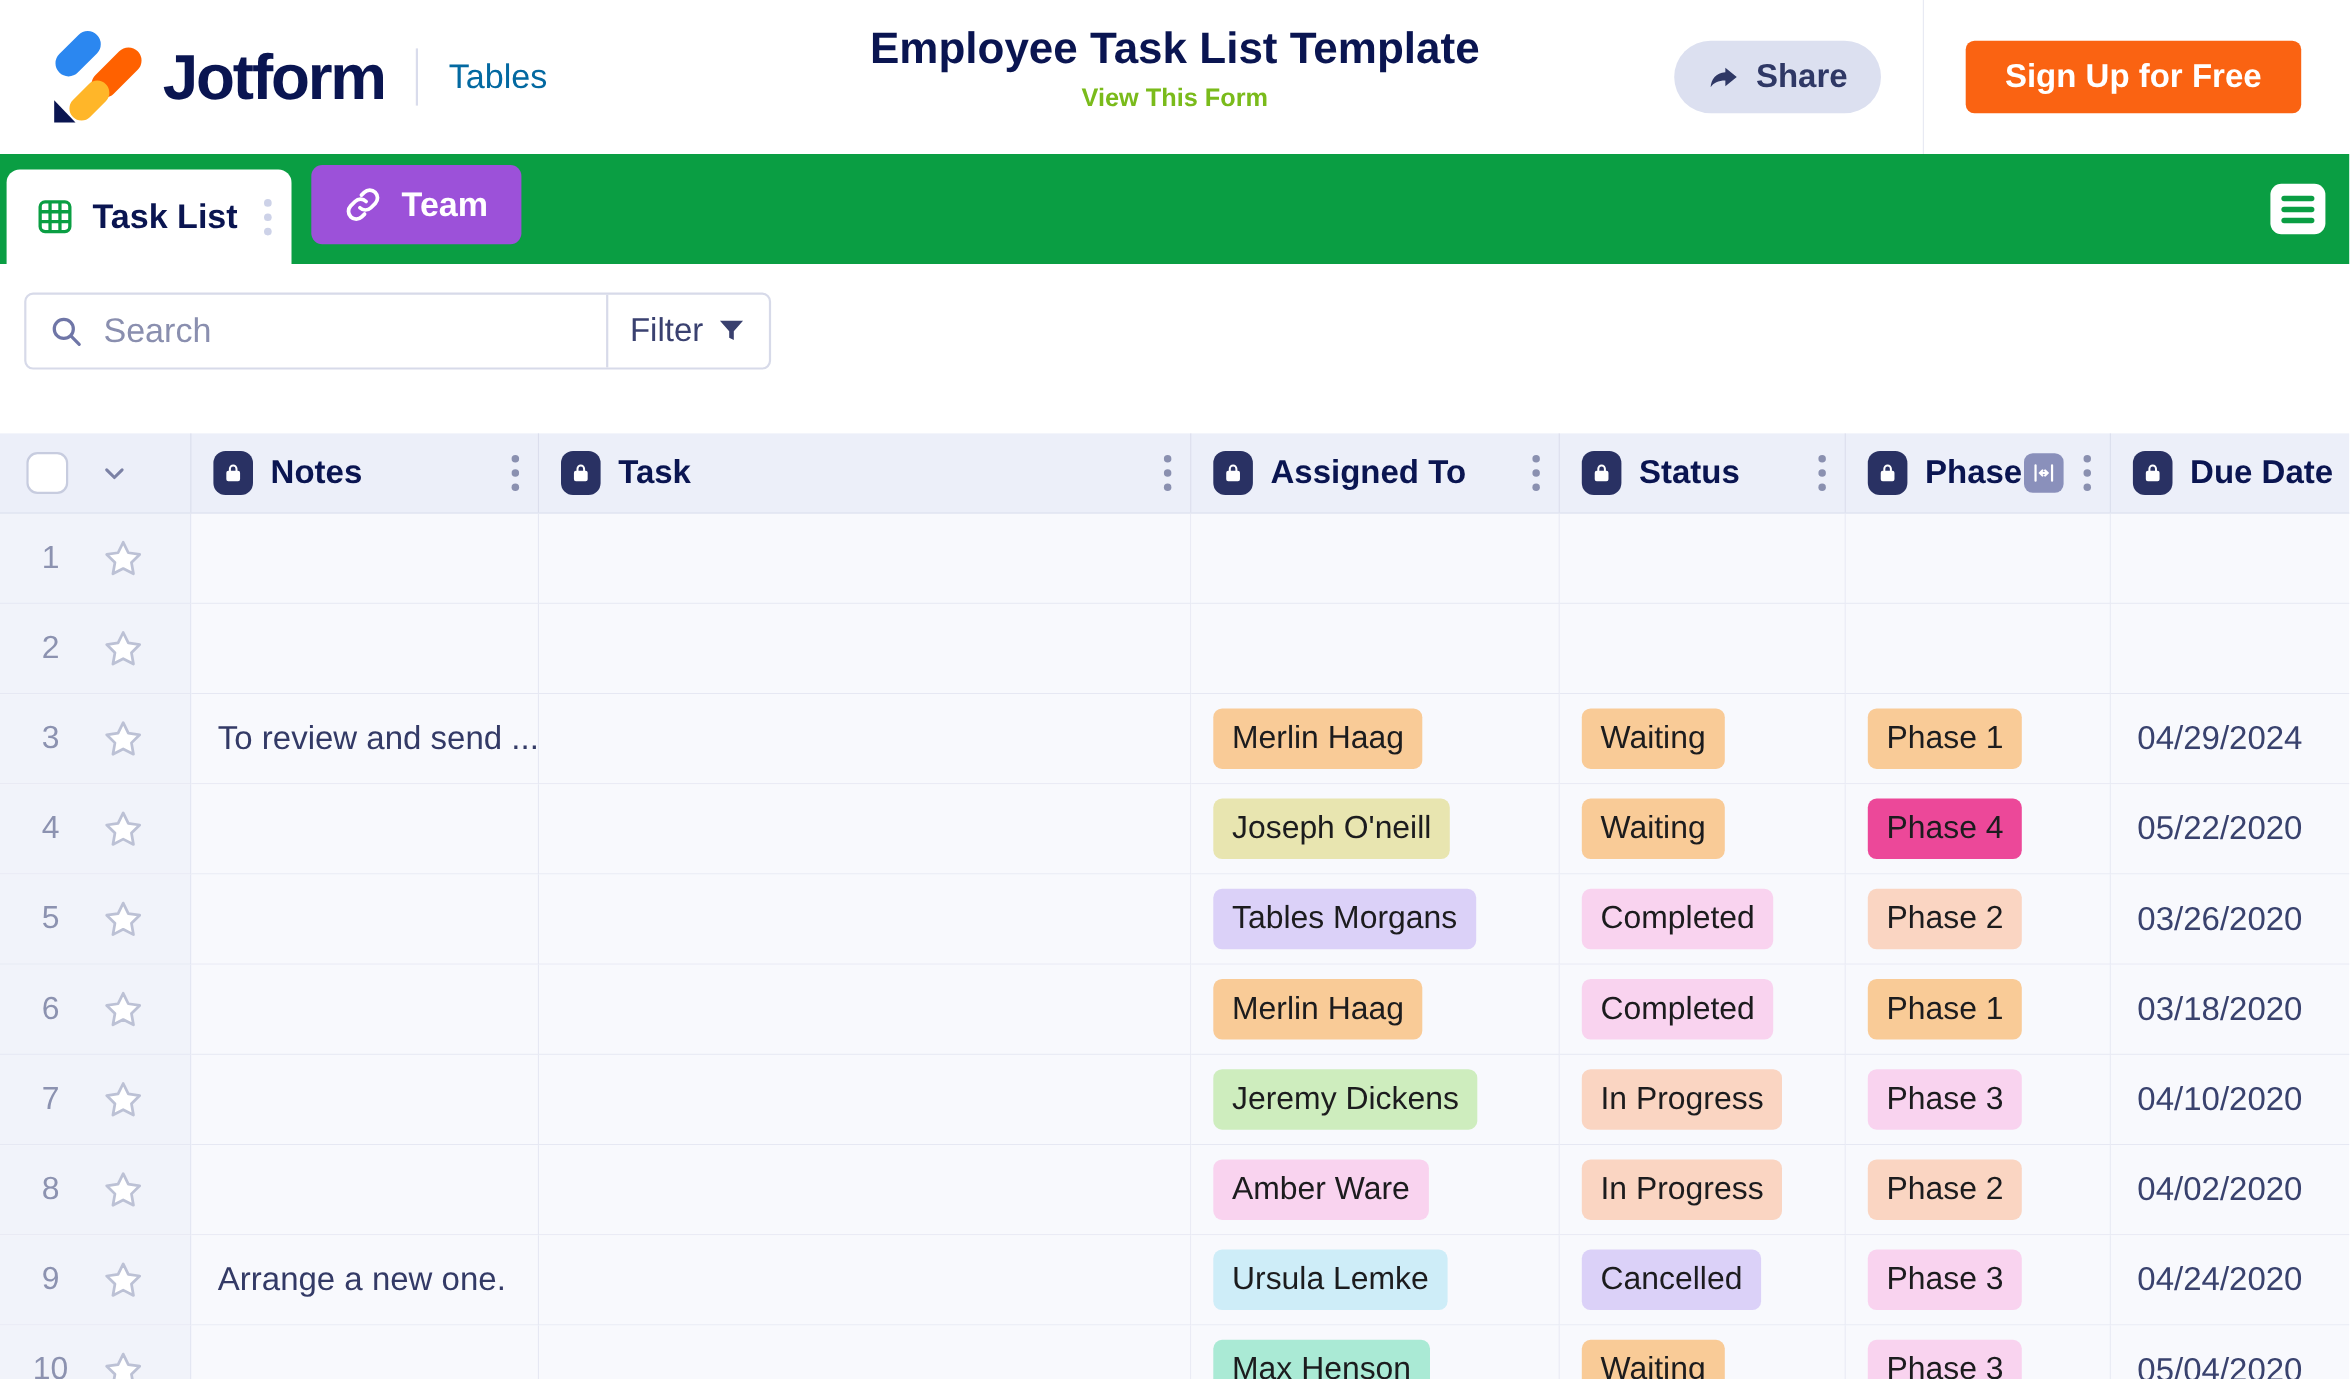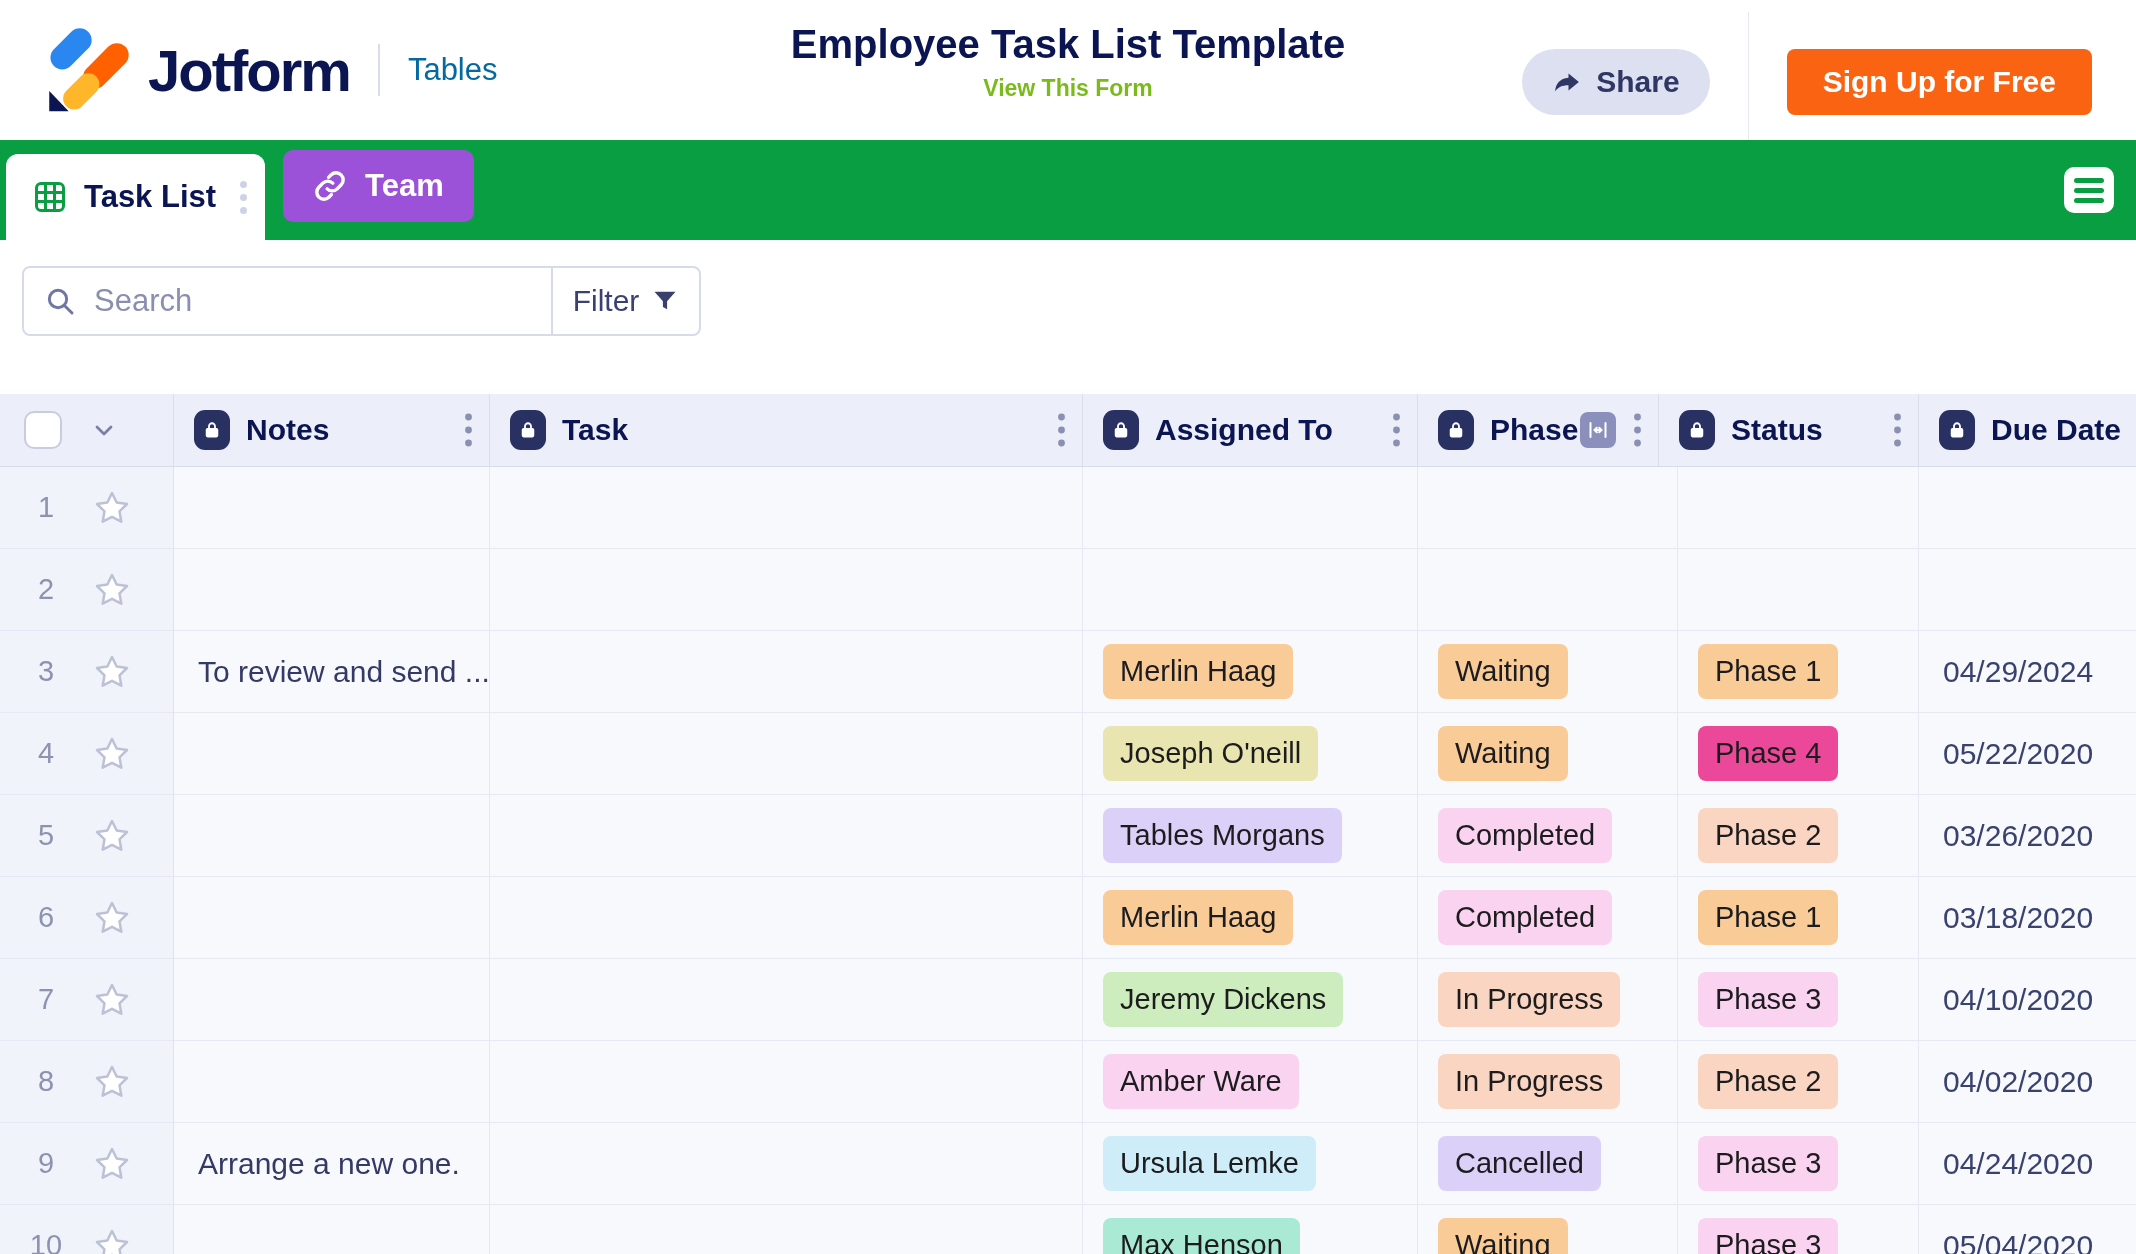--- a/index.html
+++ b/index.html
@@ -9,21 +9,21 @@
   
   .app-header{height:140px;display:flex;align-items:center;position:relative;background:#fff;}
   .brand{display:flex;align-items:center;margin-left:44px;}
   .logo-mark{width:88px;height:88px;flex:none;}
   .wordmark{font-size:58px;font-weight:800;color:#0A1551;letter-spacing:-2px;margin-left:16px;}
   .brand-sep{width:2px;height:52px;background:#D9DCEC;margin:0 28px;}
   .product{font-size:31px;color:#0369a1;font-weight:500;}
   .title-block{position:absolute;left:50%;top:22px;transform:translateX(-50%);text-align:center;}
   .page-title{font-size:40px;font-weight:700;color:#0A1551;margin:0;white-space:nowrap;}
   .view-link{display:inline-block;margin-top:8px;font-size:23px;font-weight:600;color:#7ABB1B;text-decoration:none;cursor:pointer;}
-  .header-actions{position:absolute;right:44px;top:12px;height:140px;display:flex;align-items:center;}
+  .header-actions{position:absolute;right:44px;top:0;height:140px;display:flex;align-items:center;}
   .share-btn{display:flex;align-items:center;gap:14px;background:#DCE0F0;border:none;border-radius:34px;height:66px;padding:0 30px;font-size:30px;font-weight:600;color:#2F3865;font-family:inherit;cursor:pointer;}
   .actions-sep{width:1px;height:140px;background:#E6E8F2;margin:0 38px;}
   .signup-btn{background:#FA6312;color:#fff;border:none;border-radius:8px;height:66px;padding:0 36px;font-size:30px;font-weight:700;font-family:inherit;cursor:pointer;}
 
   
   .tab-bar{height:100px;background:#0A9E43;display:flex;align-items:flex-end;padding-left:6px;position:relative;}
   .tab-active{height:86px;background:#fff;border-radius:12px 12px 0 0;display:flex;align-items:center;padding:0 18px 0 26px;gap:16px;cursor:pointer;}
   .tab-label{font-size:31px;font-weight:700;color:#0A1551;white-space:nowrap;}
   .tab-dots{display:flex;flex-direction:column;gap:6px;margin-left:8px;cursor:pointer;}
   .tab-dots i{width:7px;height:7px;border-radius:50%;background:#CDD2E8;}
@@ -197,59 +197,59 @@
           <span class="coldots">
             <svg width="9" height="36" viewBox="0 0 9 36">
               <g fill="#8A90B0">
                 <circle cx="4.5" cy="5" r="3.4"></circle>
                 <circle cx="4.5" cy="18" r="3.4"></circle>
                 <circle cx="4.5" cy="31" r="3.4"></circle>
               </g>
             </svg>
           </span>
         </div>
-        <div class="th" style="width: 241px;">
-          <span class="lockbadge">
-            <svg viewBox="0 0 24 24" width="20" height="20">
-              <path fill="#fff" d="M12 2.8c-2.6 0-4.7 2.1-4.7 4.7v2h-.6a2.2 2.2 0 0 0-2.2 2.2v7a2.2 2.2 0 0 0 2.2 2.2h10.6a2.2 2.2 0 0 0 2.2-2.2v-7a2.2 2.2 0 0 0-2.2-2.2h-.6v-2c0-2.6-2.1-4.7-4.7-4.7zm-2.5 4.7a2.5 2.5 0 1 1 5 0v2h-5v-2z"></path>
-            </svg>
-          </span>
-          <span class="collabel">Phase</span>
-          <span class="resizebadge">
-            <svg viewBox="0 0 24 24" width="24" height="24" fill="none" stroke="#fff" stroke-width="2" stroke-linecap="round">
-              <path d="M4.5 5v14M19.5 5v14M8.5 12h7M10.8 9.7L8.5 12l2.3 2.3M13.2 9.7L15.5 12l-2.3 2.3"></path>
-            </svg>
-          </span>
-          <span class="coldots">
-            <svg width="9" height="36" viewBox="0 0 9 36">
-              <g fill="#8A90B0">
-                <circle cx="4.5" cy="5" r="3.4"></circle>
-                <circle cx="4.5" cy="18" r="3.4"></circle>
-                <circle cx="4.5" cy="31" r="3.4"></circle>
-              </g>
-            </svg>
-          </span>
-        </div>
         <div class="th" style="width: 260px;">
           <span class="lockbadge">
             <svg viewBox="0 0 24 24" width="20" height="20">
               <path fill="#fff" d="M12 2.8c-2.6 0-4.7 2.1-4.7 4.7v2h-.6a2.2 2.2 0 0 0-2.2 2.2v7a2.2 2.2 0 0 0 2.2 2.2h10.6a2.2 2.2 0 0 0 2.2-2.2v-7a2.2 2.2 0 0 0-2.2-2.2h-.6v-2c0-2.6-2.1-4.7-4.7-4.7zm-2.5 4.7a2.5 2.5 0 1 1 5 0v2h-5v-2z"></path>
             </svg>
           </span>
           <span class="collabel">Status</span>
           <span class="coldots">
             <svg width="9" height="36" viewBox="0 0 9 36">
               <g fill="#8A90B0">
                 <circle cx="4.5" cy="5" r="3.4"></circle>
                 <circle cx="4.5" cy="18" r="3.4"></circle>
                 <circle cx="4.5" cy="31" r="3.4"></circle>
               </g>
             </svg>
           </span>
         </div>
+        <div class="th" style="width: 241px;">
+          <span class="lockbadge">
+            <svg viewBox="0 0 24 24" width="20" height="20">
+              <path fill="#fff" d="M12 2.8c-2.6 0-4.7 2.1-4.7 4.7v2h-.6a2.2 2.2 0 0 0-2.2 2.2v7a2.2 2.2 0 0 0 2.2 2.2h10.6a2.2 2.2 0 0 0 2.2-2.2v-7a2.2 2.2 0 0 0-2.2-2.2h-.6v-2c0-2.6-2.1-4.7-4.7-4.7zm-2.5 4.7a2.5 2.5 0 1 1 5 0v2h-5v-2z"></path>
+            </svg>
+          </span>
+          <span class="collabel">Phase</span>
+          <span class="resizebadge">
+            <svg viewBox="0 0 24 24" width="24" height="24" fill="none" stroke="#fff" stroke-width="2" stroke-linecap="round">
+              <path d="M4.5 5v14M19.5 5v14M8.5 12h7M10.8 9.7L8.5 12l2.3 2.3M13.2 9.7L15.5 12l-2.3 2.3"></path>
+            </svg>
+          </span>
+          <span class="coldots">
+            <svg width="9" height="36" viewBox="0 0 9 36">
+              <g fill="#8A90B0">
+                <circle cx="4.5" cy="5" r="3.4"></circle>
+                <circle cx="4.5" cy="18" r="3.4"></circle>
+                <circle cx="4.5" cy="31" r="3.4"></circle>
+              </g>
+            </svg>
+          </span>
+        </div>
         <div class="th" style="width: 217px;">
           <span class="lockbadge">
             <svg viewBox="0 0 24 24" width="20" height="20">
               <path fill="#fff" d="M12 2.8c-2.6 0-4.7 2.1-4.7 4.7v2h-.6a2.2 2.2 0 0 0-2.2 2.2v7a2.2 2.2 0 0 0 2.2 2.2h10.6a2.2 2.2 0 0 0 2.2-2.2v-7a2.2 2.2 0 0 0-2.2-2.2h-.6v-2c0-2.6-2.1-4.7-4.7-4.7zm-2.5 4.7a2.5 2.5 0 1 1 5 0v2h-5v-2z"></path>
             </svg>
           </span>
           <span class="collabel">Due Date</span>
         </div>
       </div>
     <div class="tbody" id="tbody">

